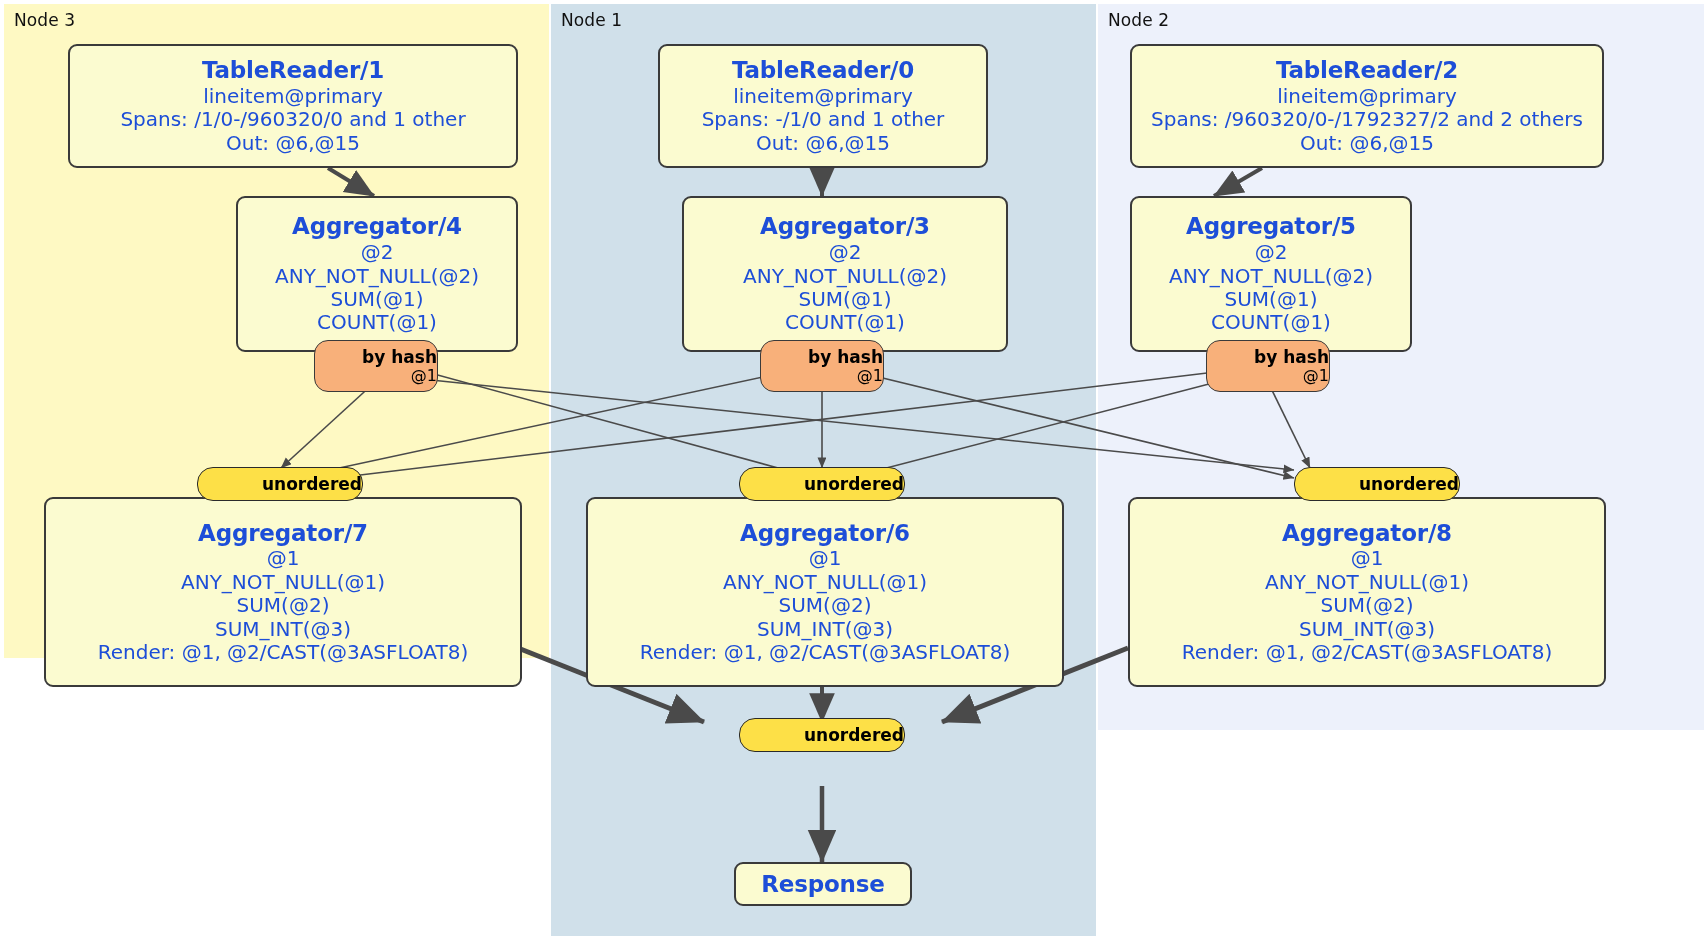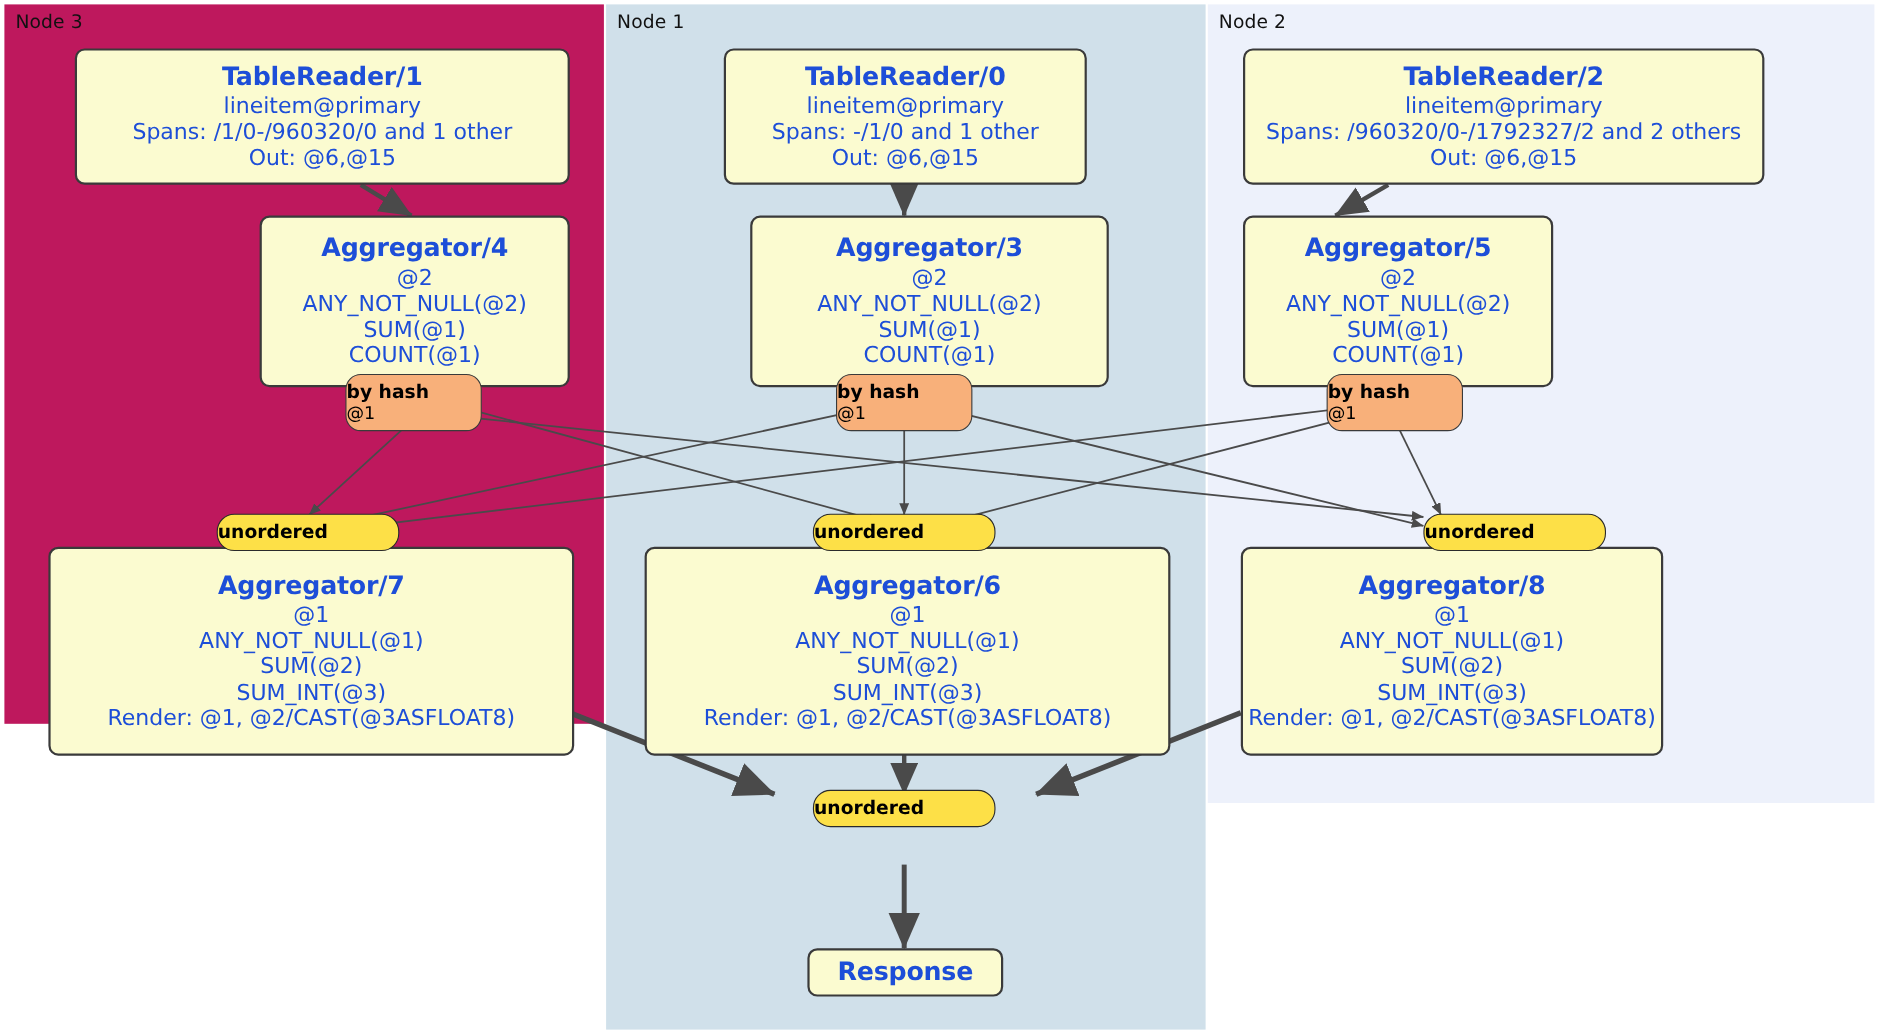--- a/index.html
+++ b/index.html
@@ -24,42 +24,42 @@
     display:flex;flex-direction:column;justify-content:center;align-items:center;
     line-height:1.17;
   }
   .proc .ttl{font-weight:bold;font-size:23px;letter-spacing:-.2px;margin-bottom:1px;}
   .proc .ln{font-size:20px;white-space:nowrap;}
 
   
   .pill{
     position:absolute;box-sizing:border-box;
     text-align:center;color:#000;z-index:6;
-    display:flex;flex-direction:column;justify-content:center;align-items:flex-start;
+    display:flex;flex-direction:column;justify-content:center;align-items:flex-end;
     line-height:1.1;
   }
   .pill.byhash{
     background:#f8b07a;border:1.6px solid #3a3a3a;border-radius:14px;
   }
   .pill.byhash .pt{font-weight:bold;font-size:17px;}
   .pill.byhash .ps{font-size:16px;}
   .pill.unordered{
     background:#fde047;border:1.6px solid #2a2a2a;border-radius:16px;
   }
   .pill.unordered .pt{font-weight:bold;font-size:17px;}
 
   svg.edges{position:absolute;left:0;top:0;width:1708px;height:940px;overflow:visible;}
   .zt{z-index:7;}
 </style>
 </head>
 <body>
 
 <div id="stage">
 
-  <div class="cluster" style="left:4px;top:4px;width:545px;height:654px;background:#be185d;">
+  <div class="cluster" style="left:4px;top:4px;width:545px;height:654px;background:#fef9c3;">
     <span class="cluster-label">Node 3</span>
   </div>
 
   <div class="cluster" style="left:551px;top:4px;width:545px;height:932px;background:#d0e0ea;">
     <span class="cluster-label">Node 1</span>
   </div>
 
   <div class="cluster" style="left:1098px;top:4px;width:606px;height:726px;background:#edf1fb;">
     <span class="cluster-label">Node 2</span>
   </div>
@@ -180,21 +180,21 @@
 
   <div class="proc" style="left:586px;top:497px;width:478px;height:190px;">
     <div class="ttl">Aggregator/6</div>
     <div class="ln">@1</div>
     <div class="ln">ANY_NOT_NULL(@1)</div>
     <div class="ln">SUM(@2)</div>
     <div class="ln">SUM_INT(@3)</div>
     <div class="ln">Render: @1, @2/CAST(@3ASFLOAT8)</div>
   </div>
 
-  <div class="proc" style="left:1128px;top:497px;width:384px;height:190px;">
+  <div class="proc" style="left:1128px;top:497px;width:478px;height:190px;">
     <div class="ttl">Aggregator/8</div>
     <div class="ln">@1</div>
     <div class="ln">ANY_NOT_NULL(@1)</div>
     <div class="ln">SUM(@2)</div>
     <div class="ln">SUM_INT(@3)</div>
     <div class="ln">Render: @1, @2/CAST(@3ASFLOAT8)</div>
   </div>
 
   <div class="pill unordered zt" style="left:739px;top:718px;width:166px;height:34px;">
     <div class="pt">unordered</div>

